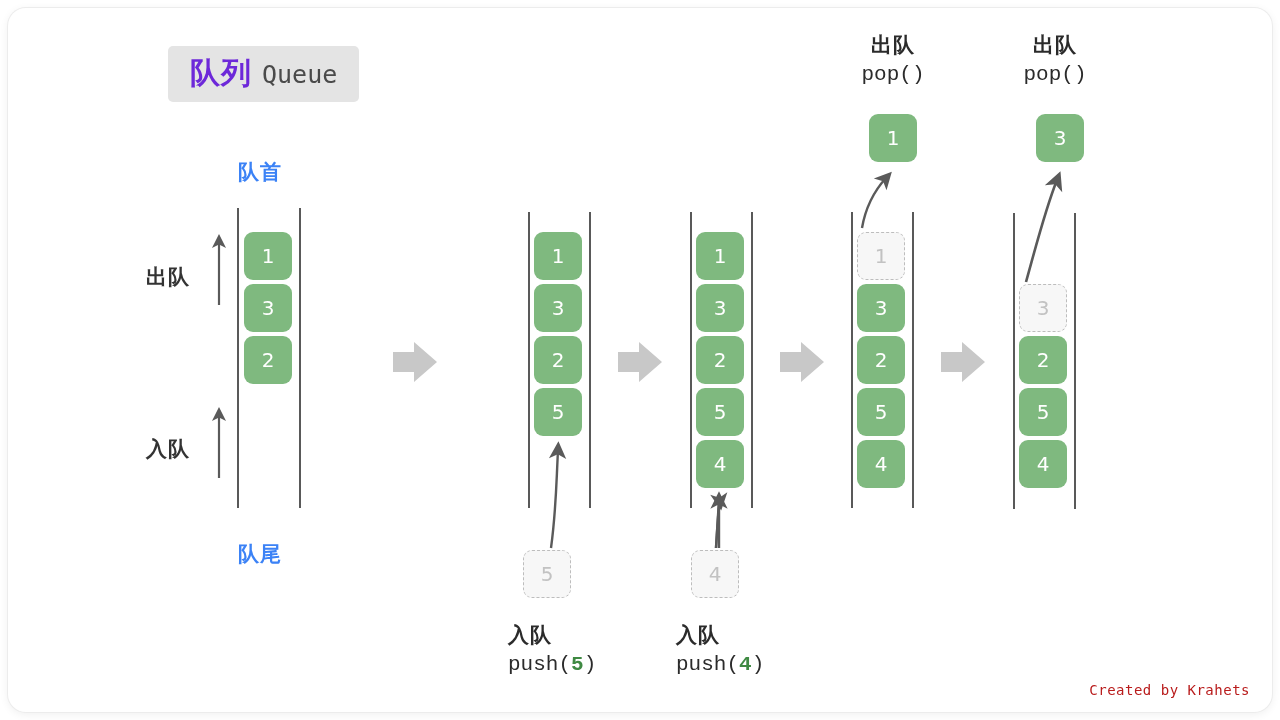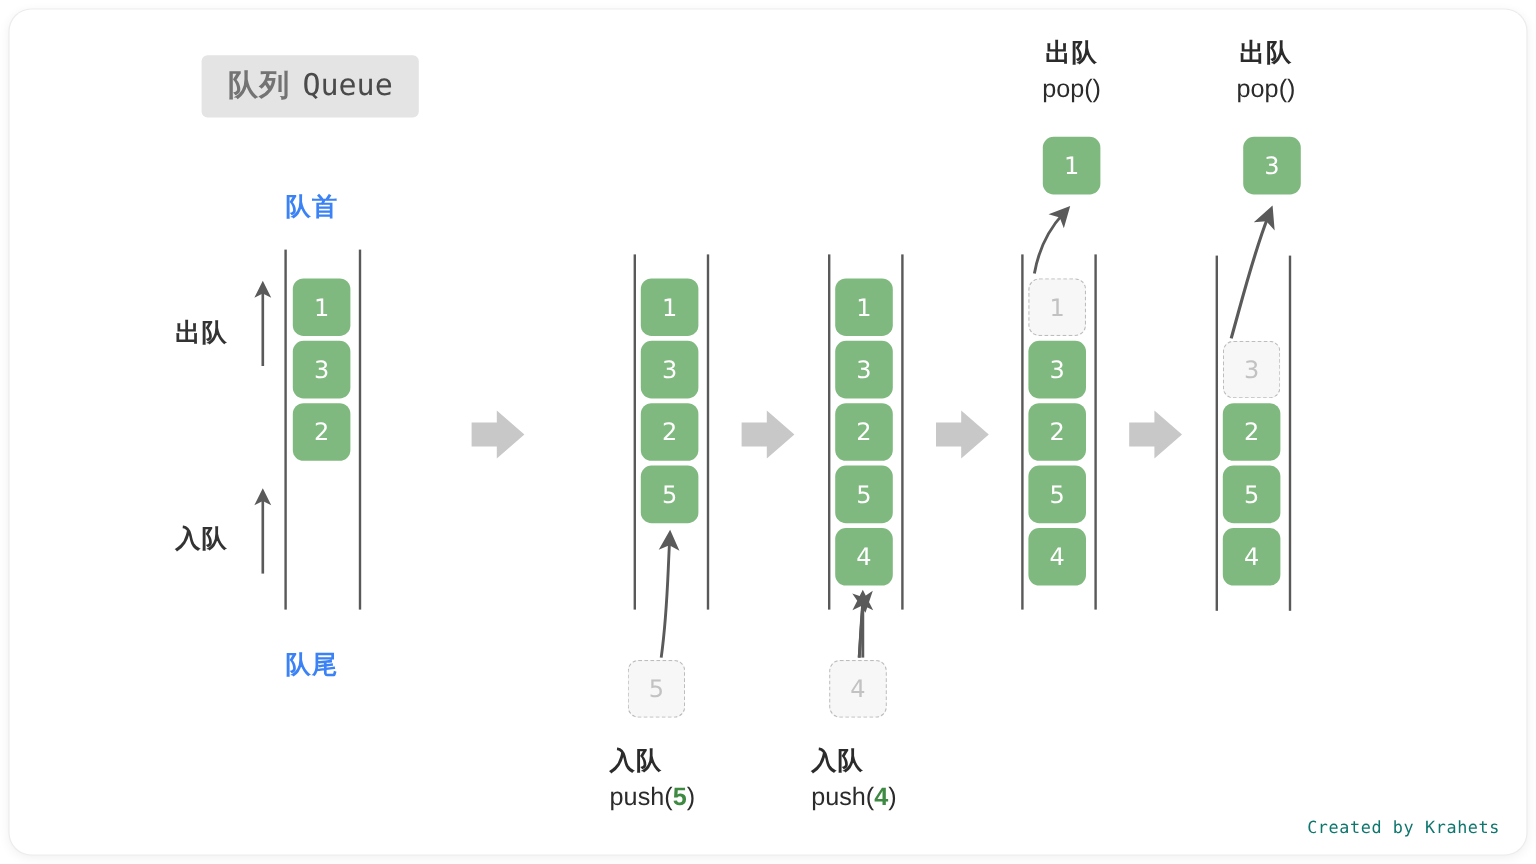--- a/index.html
+++ b/index.html
@@ -29,23 +29,23 @@
   .title-badge {
     position: absolute;
     left: 168px; top: 46px;
     padding: 12px 22px 14px 22px;
     background: #e4e4e4;
     border-radius: 5px;
     white-space: nowrap;
     line-height: 1;
   }
   .title-cn {
-    font-size: 25px;
-    font-weight: bold;
-    color: #737373;
+    font-size: 30px;
+    font-weight: bold;
+    color: #6d28d9;
     letter-spacing: 1px;
   }
   .title-en {
     font-size: 25px;
     font-family: "DejaVu Sans Mono", "Liberation Mono", monospace;
     color: #4a4a4a;
     margin-left: 10px;
   }
 
   
@@ -104,21 +104,21 @@
   .op-cn {
     display: block;
     font-size: 21px;
     font-weight: bold;
     color: #2b2b2b;
     letter-spacing: 1px;
   }
   .op-code {
     display: block;
     font-size: 21px;
-    font-family: Liberation Sans, sans-serif;
+    font-family: Liberation Mono, monospace;
     color: #2b2b2b;
   }
   .op-code .arg { color: #3f8a43; font-weight: bold; }
 
   
   .head-caption {
     position: absolute;
     text-align: center;
     line-height: 1.42;
     white-space: nowrap;
@@ -130,21 +130,21 @@
     left: 0; top: 0;
     width: 1280px; height: 720px;
     pointer-events: none;
   }
 
   .credit {
     position: absolute;
     right: 30px; bottom: 22px;
     font-size: 14px;
     font-family: "DejaVu Sans Mono", "Liberation Mono", monospace;
-    color: #0f766e;
+    color: #b91c1c;
     letter-spacing: 0.5px;
   }
 </style>
 </head>
 <body>
 
 <div id="canvas">
   <div class="card"></div>
 
   <div class="title-badge">

